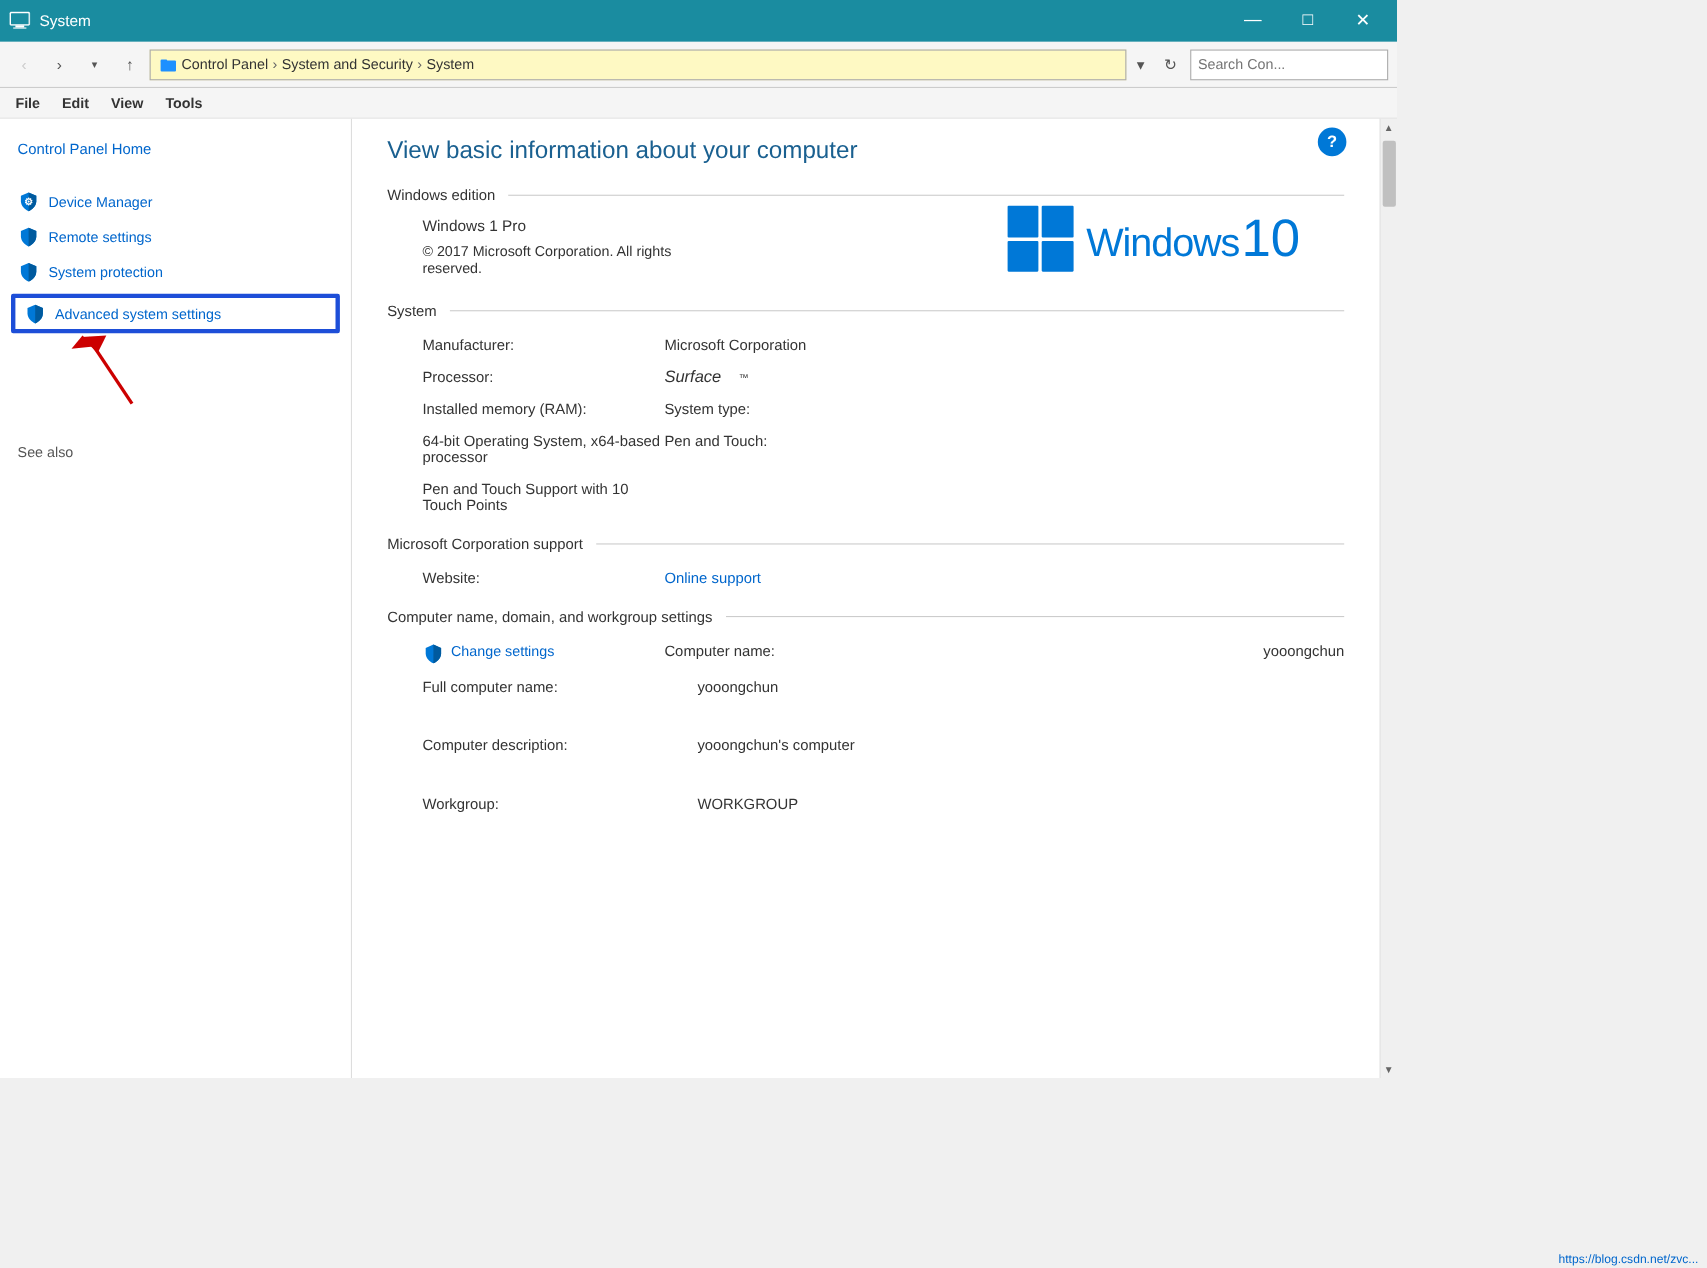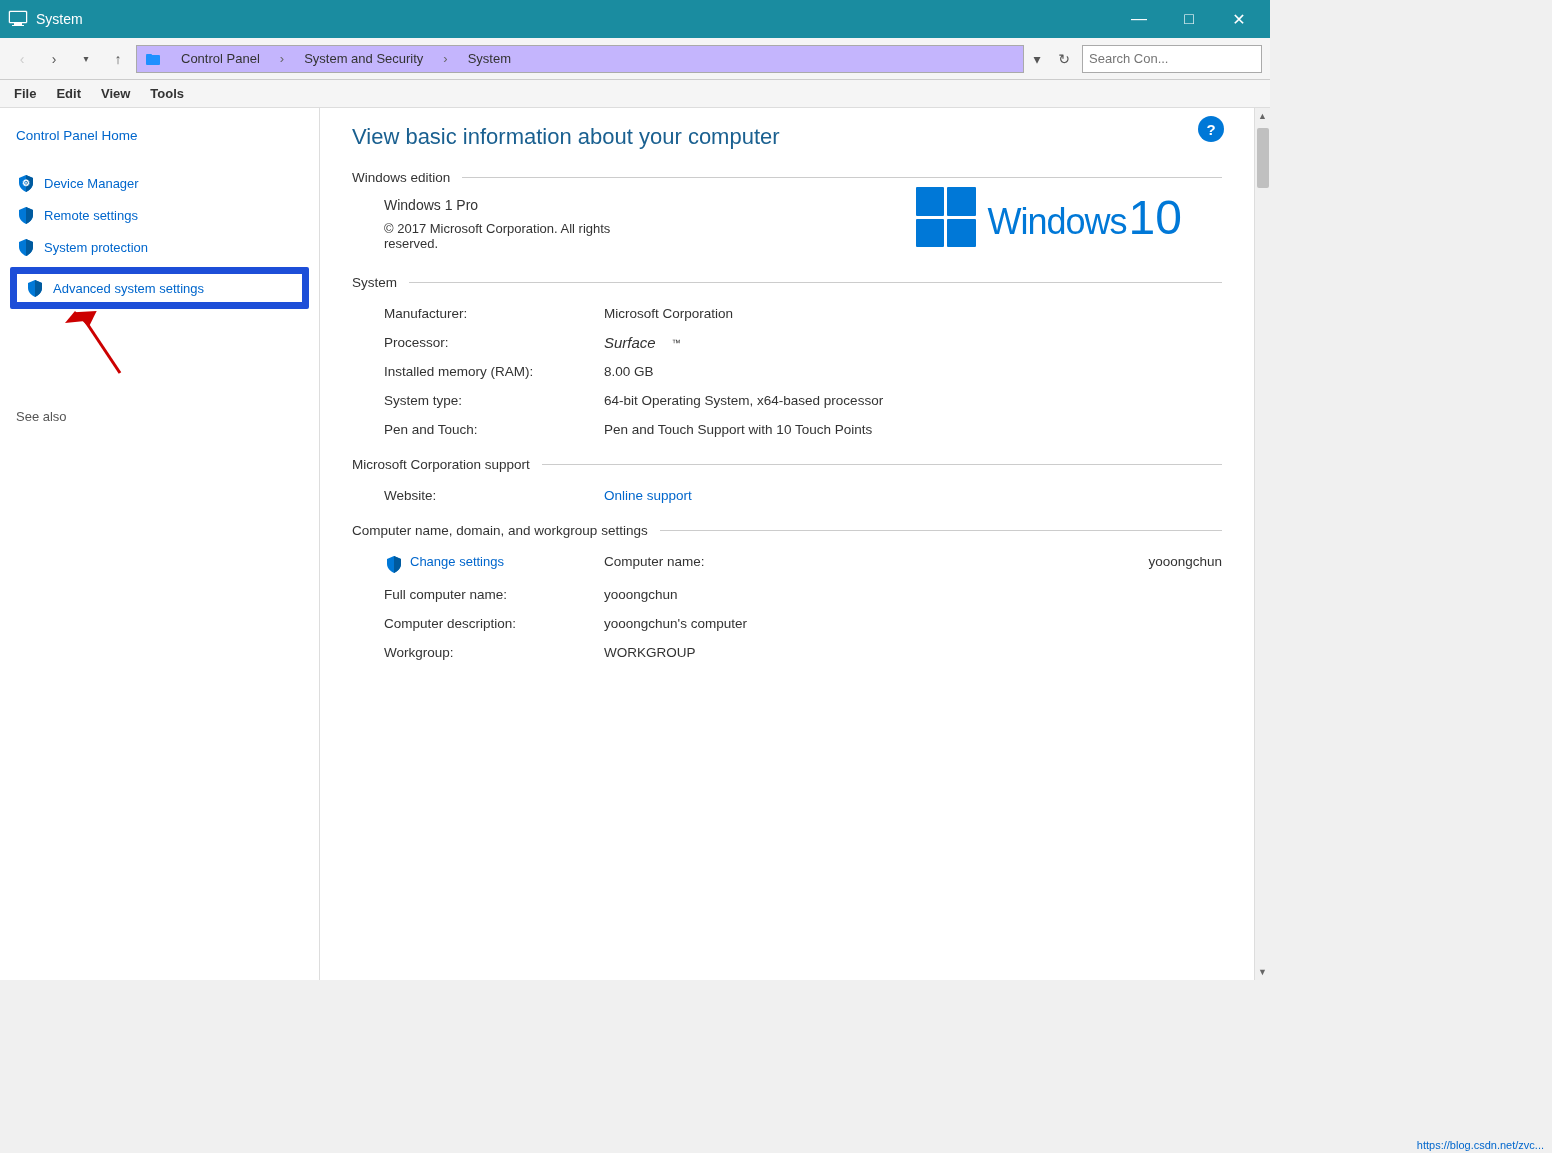--- a/index.html
+++ b/index.html
@@ -57,26 +57,26 @@
       justify-content: center;
       cursor: pointer;
       border-radius: 2px;
       color: #555;
       font-size: 14px;
     }
     .nav-btn.disabled { color: #ccc; cursor: default; }
     .address-path {
       flex: 1;
       height: 28px;
-      background: #c4b5fd;
+      background: #fef9c3;
       border: 1px solid #aaa;
       display: flex;
       align-items: center;
       padding: 0 8px;
-      gap: 20px;
+      gap: 4px;
       font-size: 13px;
       color: #333;
     }
     .path-sep { color: #666; }
     .path-item { color: #333; cursor: pointer; }
     .path-dropdown {
       width: 18px;
       height: 28px;
       display: flex;
       align-items: center;
@@ -383,21 +383,21 @@
     </div>
 
     <div class="sidebar-section-link">
       <svg class="shield-icon" viewBox="0 0 20 20">
         <path d="M10 2 L17 5 L17 10 C17 14 13.5 17.5 10 19 C6.5 17.5 3 14 3 10 L3 5 Z" fill="#0078d7"></path>
         <path d="M10 2 L17 5 L17 10 C17 14 13.5 17.5 10 19" fill="#005a9e"></path>
       </svg>
       <span>System protection</span>
     </div>
 
-    <div class="sidebar-section-link highlighted" style="border: 7px solid #1d4ed8; margin: 4px 10px; padding: 4px 8px; border-radius: 2px;">
+    <div class="sidebar-section-link highlighted" style="border: 4px solid #1d4ed8; margin: 4px 10px; padding: 4px 8px; border-radius: 2px;">
       <svg class="shield-icon" viewBox="0 0 20 20">
         <path d="M10 2 L17 5 L17 10 C17 14 13.5 17.5 10 19 C6.5 17.5 3 14 3 10 L3 5 Z" fill="#0078d7"></path>
         <path d="M10 2 L17 5 L17 10 C17 14 13.5 17.5 10 19" fill="#005a9e"></path>
       </svg>
       <span>Advanced system settings</span>
     </div>
 
     <div style="position: relative; height: 80px;">
       <svg width="120" height="80" style="position:absolute; left:60px; top:-10px;">
         <line x1="60" y1="70" x2="20" y2="10" stroke="#cc0000" stroke-width="3"></line>
@@ -451,21 +451,20 @@
     <div style="position: relative;">
       <div class="info-grid">
         <span class="info-label">Manufacturer:</span>
         <span class="info-value">Microsoft Corporation</span>
         <span class="info-label">Processor:</span>
         <div style="display:flex; align-items: center; gap: 16px;">
           <span style="font-size: 15px; font-style: italic; font-weight: 300; color: #333;">Surface</span>
           <span style="font-size: 9px; vertical-align: super; color: #333;">™</span>
         </div>
         <span class="info-label">Installed memory (RAM):</span>
-        <span class="info-value">8.00 GB</span>
         <span class="info-label">System type:</span>
         <span class="info-value">64-bit Operating System, x64-based processor</span>
         <span class="info-label">Pen and Touch:</span>
         <span class="info-value">Pen and Touch Support with 10 Touch Points</span>
       </div>
     </div>
 
     <div class="section-header" style="margin-top: 16px;">
       <span class="section-title">Microsoft Corporation support</span>
       <div class="section-line"></div>
@@ -487,21 +486,21 @@
         <span class="info-value">yooongchun</span>
 
         <div class="change-settings-link" style="grid-row: 1 / 3; align-self: center; padding-right: 20px;">
           <svg width="20" height="20" viewBox="0 0 20 20">
             <path d="M10 2 L17 5 L17 10 C17 14 13.5 17.5 10 19 C6.5 17.5 3 14 3 10 L3 5 Z" fill="#0078d7"></path>
             <path d="M10 2 L17 5 L17 10 C17 14 13.5 17.5 10 19" fill="#005a9e"></path>
           </svg>
           <span>Change settings</span>
         </div>
       </div>
-      <div class="info-grid" style="margin-left: 0;">
+      <div class="info-grid" style="margin-left: 0; gap: 30px;">
         <span class="info-label">Full computer name:</span>
         <span class="info-value">yooongchun</span>
         <span class="info-label">Computer description:</span>
         <span class="info-value">yooongchun's computer</span>
         <span class="info-label">Workgroup:</span>
         <span class="info-value">WORKGROUP</span>
       </div>
     </div>
   </div>
 

